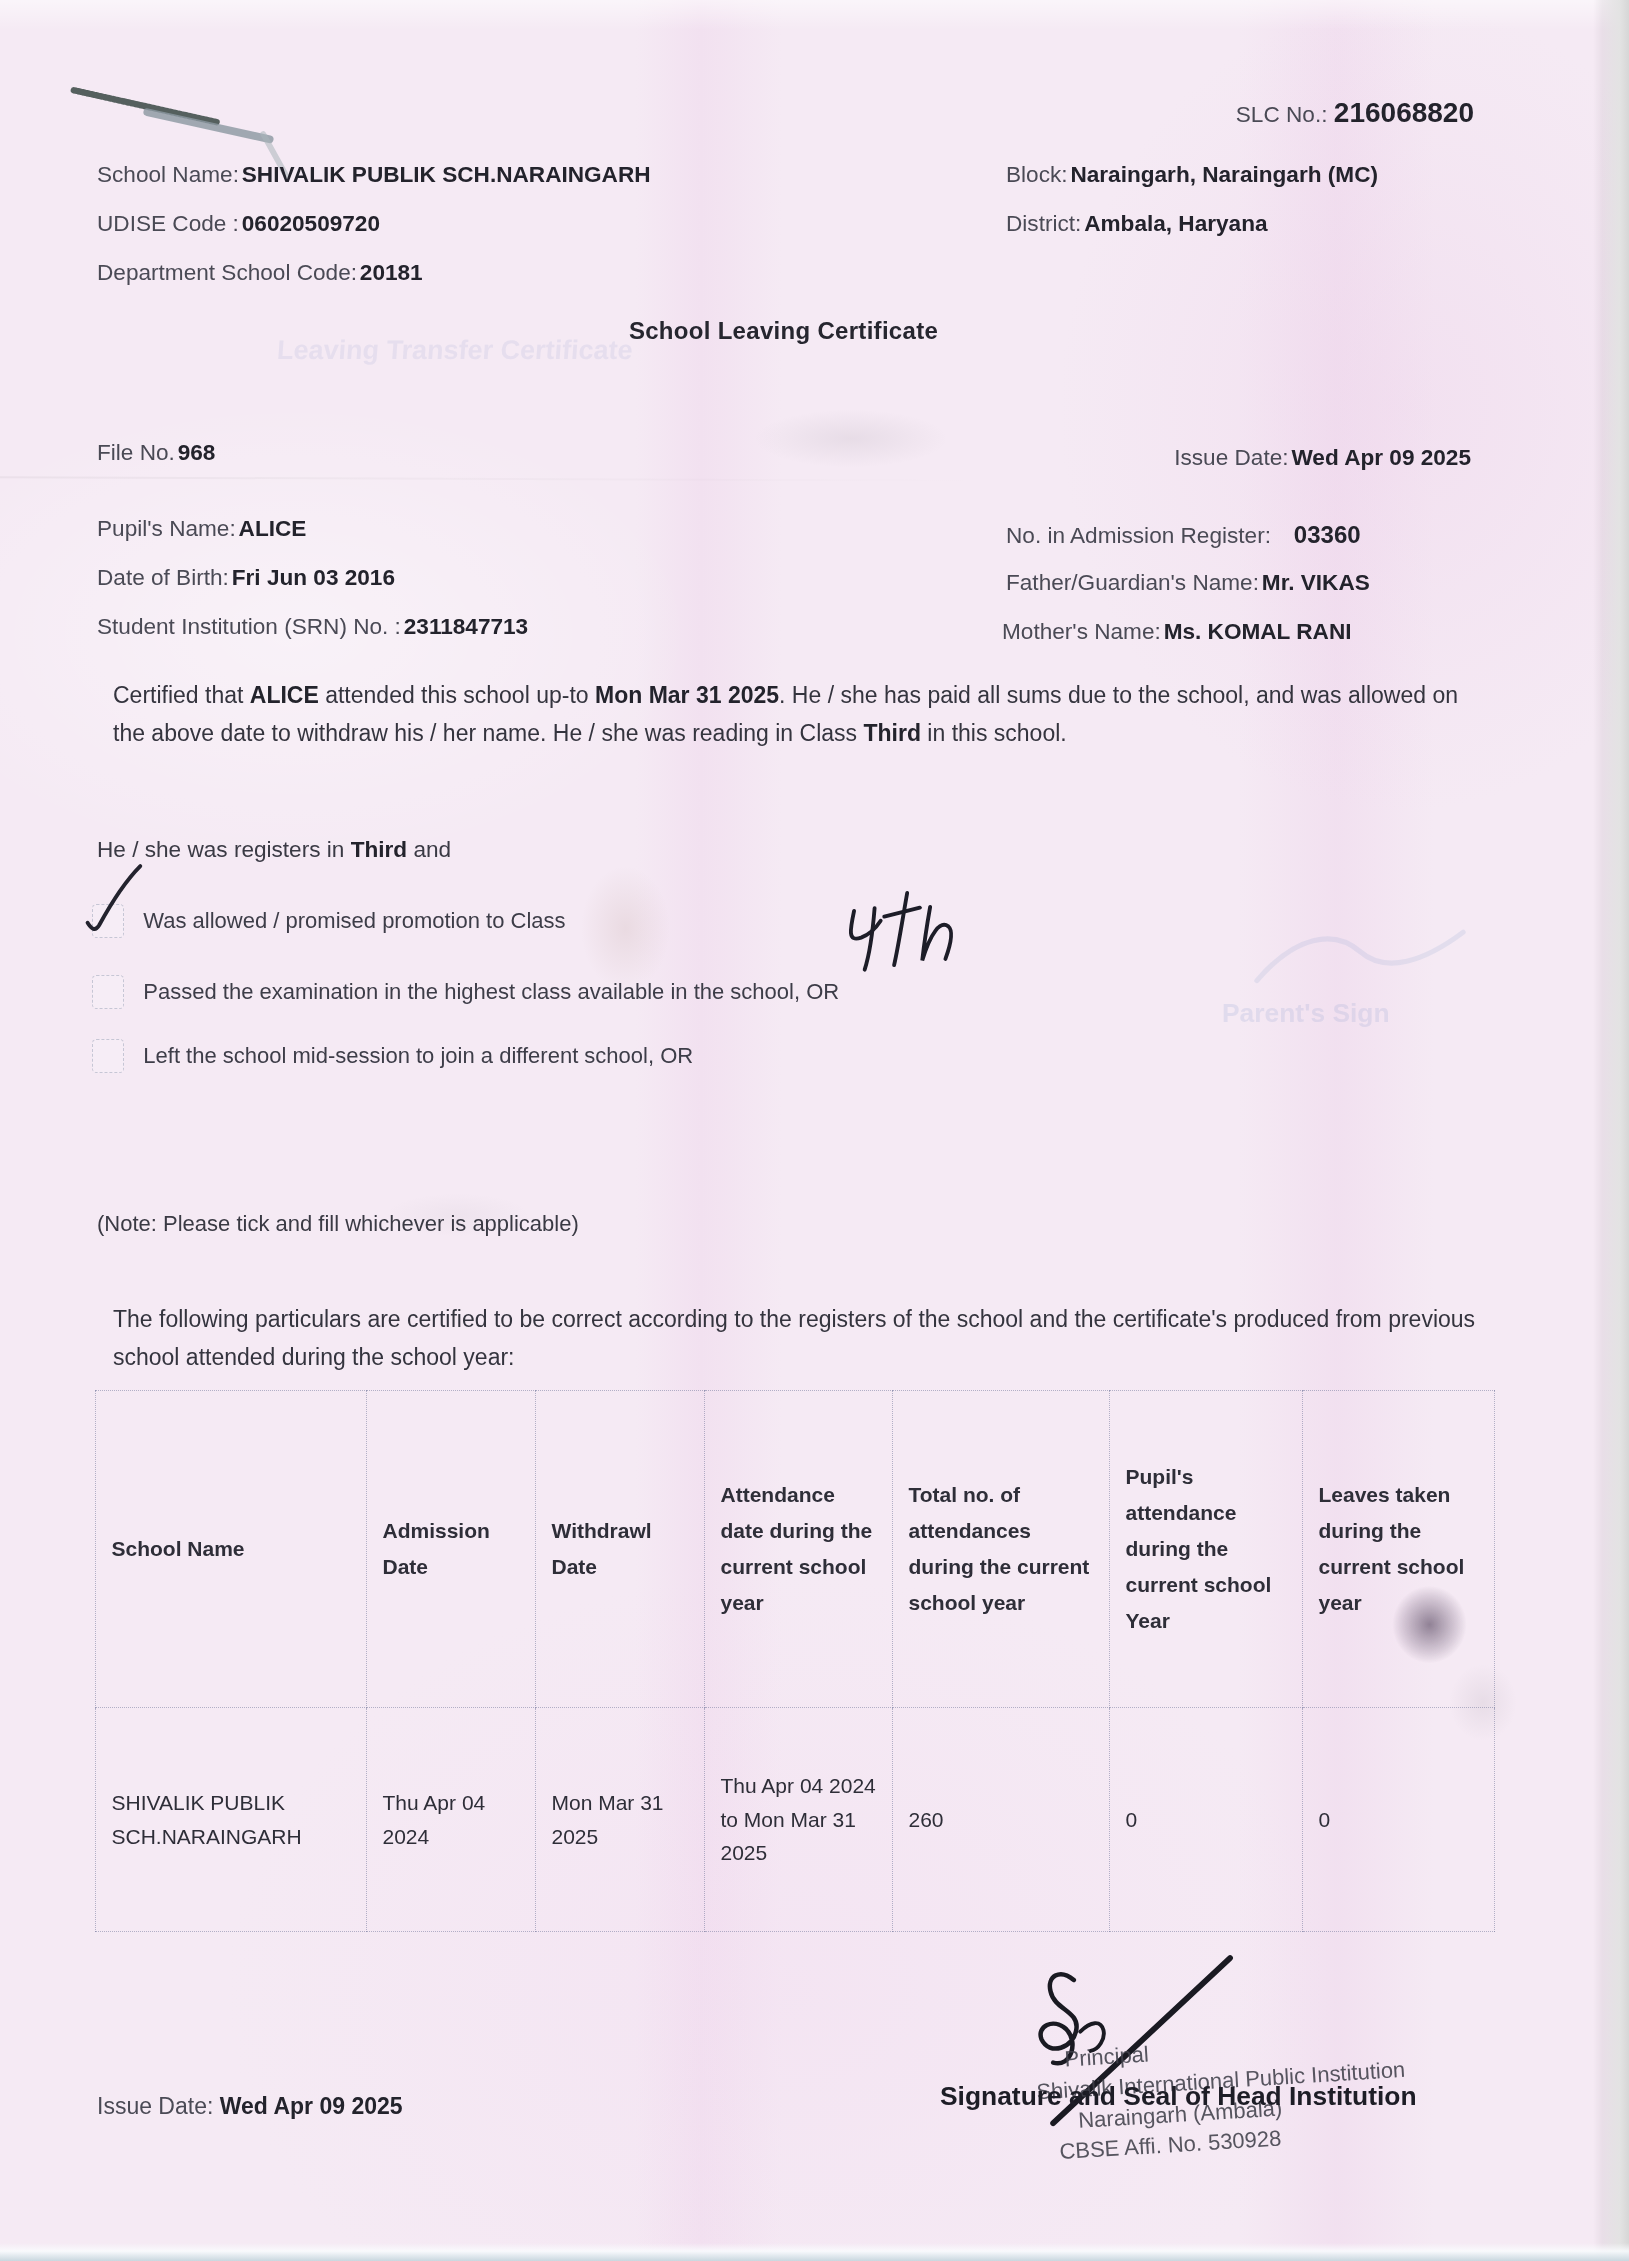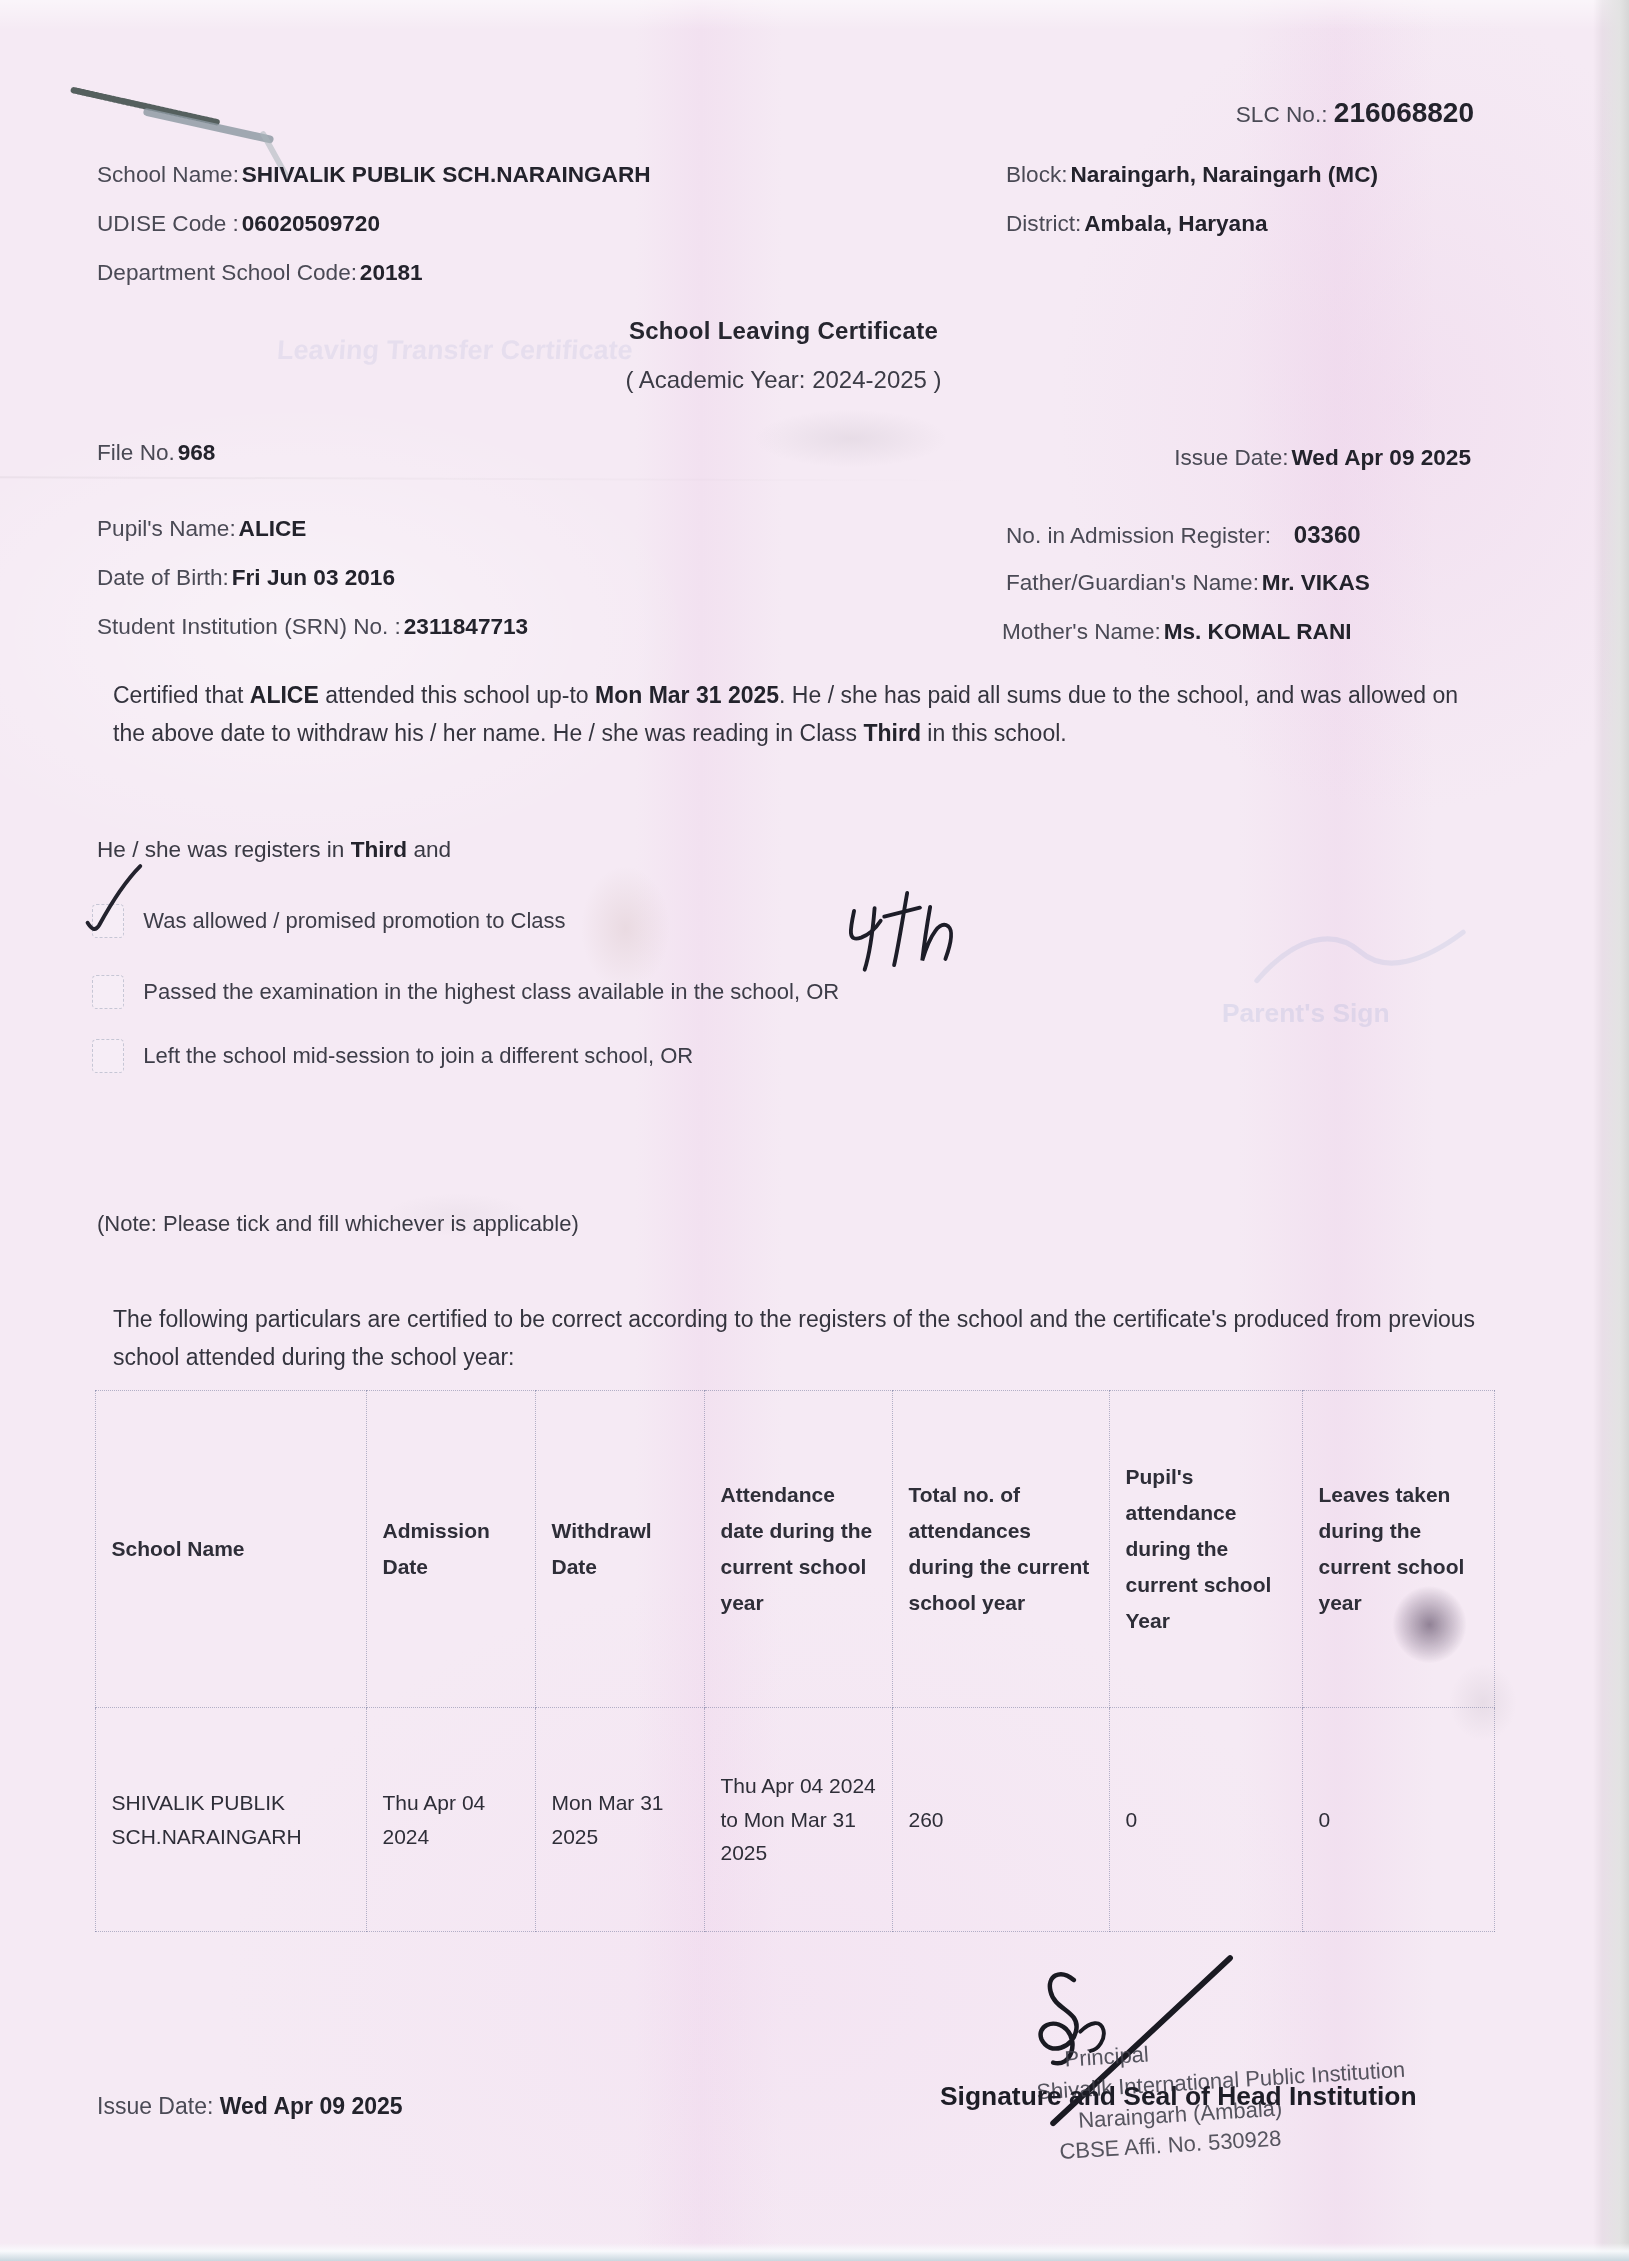--- a/index.html
+++ b/index.html
@@ -93,21 +93,20 @@
   <div class="abs" style="left:1006px;top:211px;">
     <span class="lbl">District:</span>
     <span class="val" style="font-size:22.6px;">Ambala, Haryana</span>
   </div>
   <div class="abs" style="left:97px;top:260px;">
     <span class="lbl">Department School Code:</span>
     <span class="val" style="font-size:22.6px;">20181</span>
   </div>
 
   <div class="abs title" style="top:317px;">School Leaving Certificate</div>
-  <div class="abs subtitle" style="top:366px;">( Academic Year: 2024-2025 )</div>
 
   <div class="abs" style="left:97px;top:440px;">
     <span class="lbl">File No.</span>
     <span class="val" style="font-size:22.6px;">968</span>
   </div>
   <div class="abs" style="top:445px;right:159px;">
     <span class="lbl">Issue Date:</span>
     <span class="val" style="font-size:22.6px;">Wed Apr 09 2025</span>
   </div>
 

